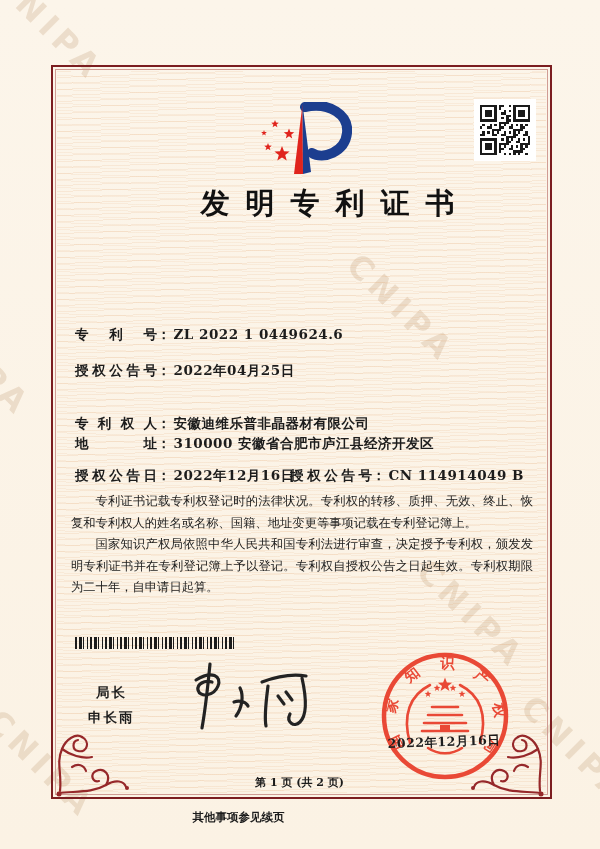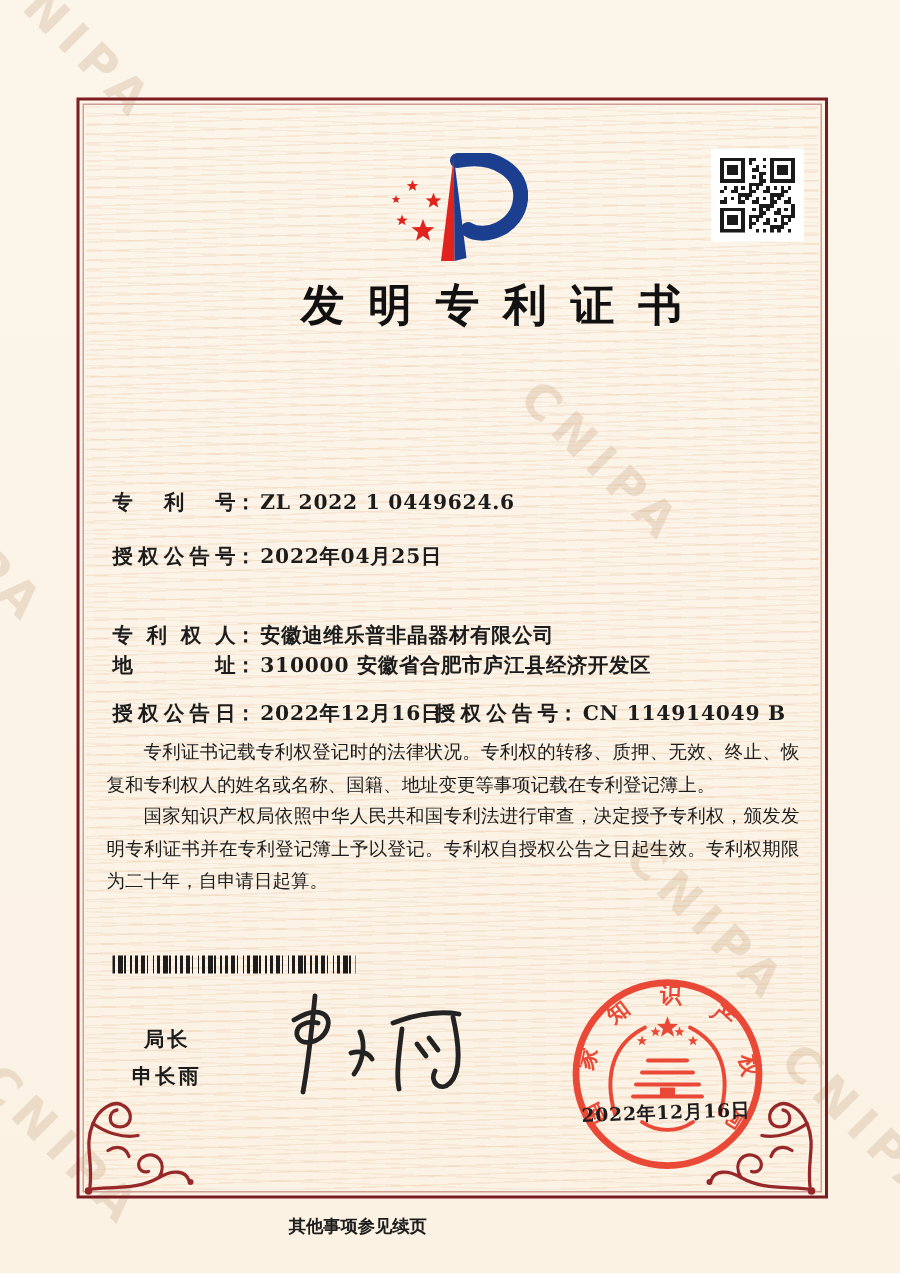--- a/index.html
+++ b/index.html
@@ -373,15 +373,16 @@
       <path d="M8,72 C10,54 4,44 10,30 C14,20 24,14 30,18"></path>
       <path d="M30,18 C38,22 36,34 26,32 C20,31 20,22 26,21"></path>
       <path d="M54,66 C60,56 52,48 44,52 C38,55 40,64 47,62"></path>
       <path d="M10,30 C18,36 30,40 40,38"></path>
       <path d="M20,48 C26,44 32,46 34,52"></path>
     </g>
     <circle cx="7" cy="75" r="2.5" fill="#96282a"></circle>
     <circle cx="75" cy="69" r="2" fill="#96282a"></circle>
   </svg>
 
+  <div class="page-num">第 1 页 (共 2 页)</div>
   <div class="cont-note">其他事项参见续页</div>
 
 </div>
 
 </body></html>

